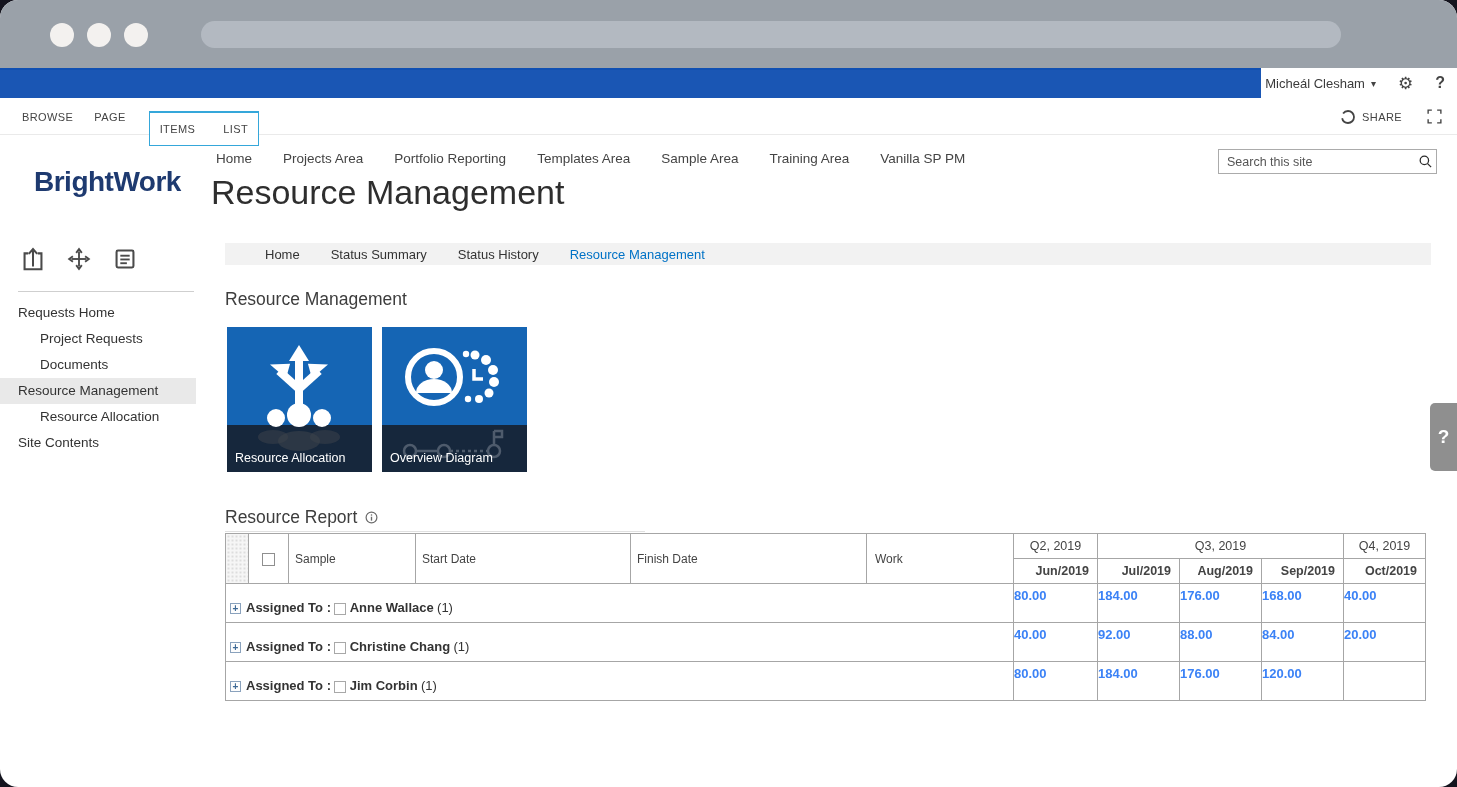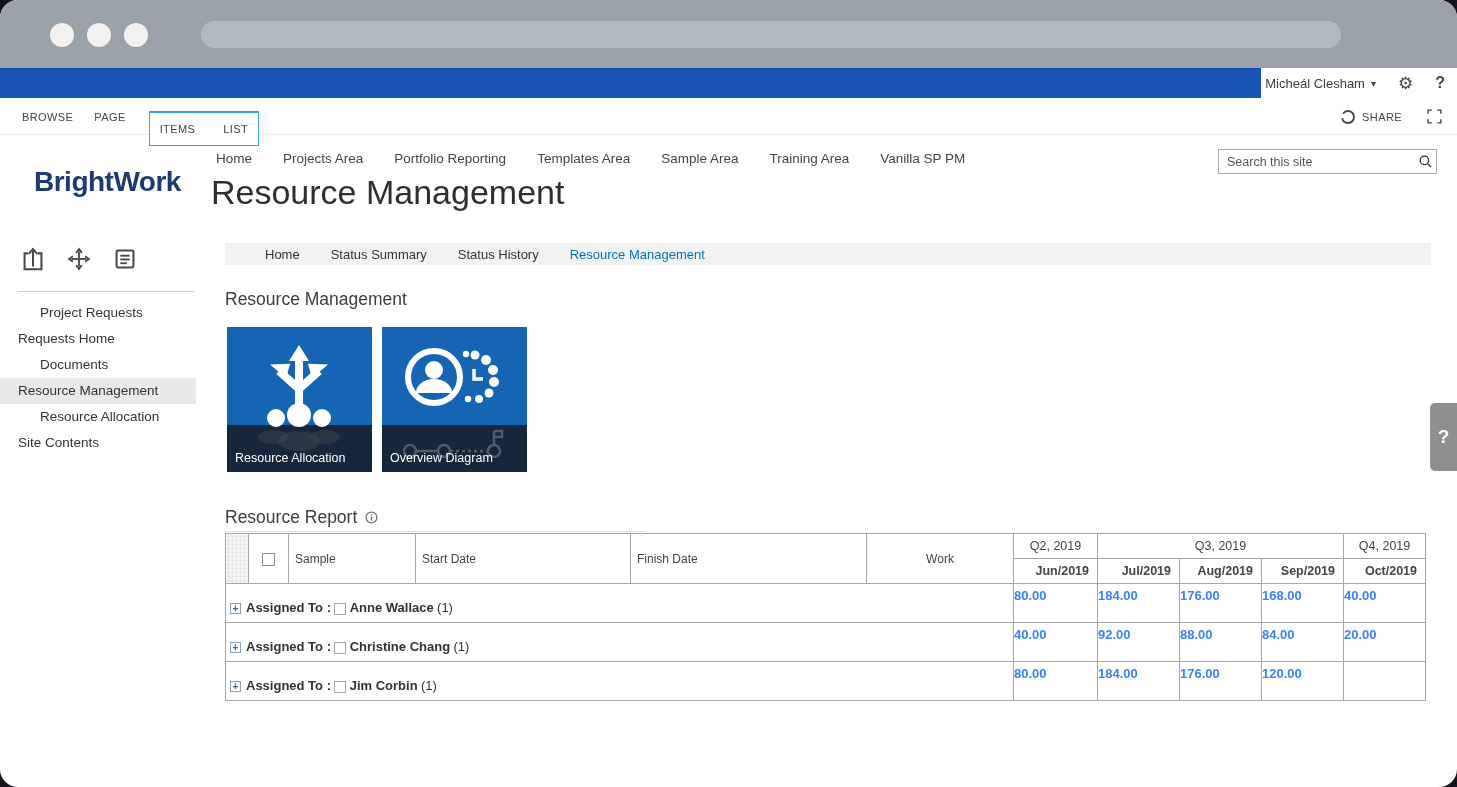--- a/index.html
+++ b/index.html
@@ -64,21 +64,21 @@
 
   
   .helptab { position:absolute; right:0; top:403px; width:27px; height:68px; background:#8f8f8f; border-radius:5px 0 0 5px; color:#fff; display:flex; align-items:center; justify-content:center; font-size:19px; font-weight:bold; cursor:pointer; }
 
   
   .report-table { position:absolute; left:225px; top:533px; border-collapse:collapse; table-layout:fixed; width:1200px; font-size:12px; color:#444; background:#fff; }
   .report-table td, .report-table th { border:1px solid #a6a6a6; overflow:hidden; }
   .report-table { border:1px solid #8c8c8c; }
   th.hatch { background-color:#f6f6f6; background-image:radial-gradient(#ddd 1px, transparent 1px); background-size:4px 4px; }
   th.lefthdr { font-weight:normal; text-align:left; padding:0 6px; vertical-align:middle; font-size:12px; color:#444; }
-  th.workhdr { font-weight:normal; text-align:center; padding:0 8px; vertical-align:middle; }
+  th.workhdr { font-weight:normal; text-align:left; padding:0 8px; vertical-align:middle; }
   th.qtr { font-weight:normal; text-align:center; font-size:12.5px; color:#444; height:25px; }
   th.mon { font-weight:bold; text-align:right; font-size:12.5px; color:#444; height:25px; padding:0 8px; }
   th.chk { text-align:center; vertical-align:middle; }
   .cbx { display:inline-block; width:13px; height:13px; border:1px solid #8f8f8f; background:#fff; vertical-align:middle; cursor:pointer; }
   .cbx.small { width:12px; height:12px; border-color:#a8a8a8; }
   td.grpcell { height:39px; vertical-align:bottom; padding:0 0 7px 4px; white-space:nowrap; }
   td.valcell { vertical-align:top; padding:4px 8px 0 0; font-weight:bold; font-size:13px; color:#3b82f6; }
   .expicon { display:inline-block; width:11px; height:11px; border:1px solid #8aa2bd; color:#3f6a96; font-size:10px; line-height:9px; text-align:center; font-weight:bold; margin-right:5px; vertical-align:middle; cursor:pointer; background:#fdfdfd; }
   .grpbold { font-weight:bold; color:#333; font-size:13px; }
   .grpcount { color:#333; font-size:13px; }
@@ -174,22 +174,22 @@
         <rect x="7" y="7" width="18" height="18" rx="1.5" fill="none" stroke="#4a4a4a" stroke-width="2.2"></rect>
         <line x1="11" y1="12.5" x2="21" y2="12.5" stroke="#4a4a4a" stroke-width="2"></line>
         <line x1="11" y1="16.5" x2="21" y2="16.5" stroke="#4a4a4a" stroke-width="2"></line>
         <line x1="11" y1="20.5" x2="18" y2="20.5" stroke="#4a4a4a" stroke-width="2"></line>
       </svg>
     </span>
   </div>
   <div class="side-divider"></div>
 
   <div class="sidelinks">
+    <div class="slink">Requests Home</div>
     <div class="slink indent">Project Requests</div>
-    <div class="slink">Requests Home</div>
     <div class="slink indent">Documents</div>
     <div class="slink selected">Resource Management</div>
     <div class="slink indent">Resource Allocation</div>
     <div class="slink">Site Contents</div>
   </div>
 
   <div class="subnav">
     <span>Home</span>
     <span>Status Summary</span>
     <span>Status History</span>

